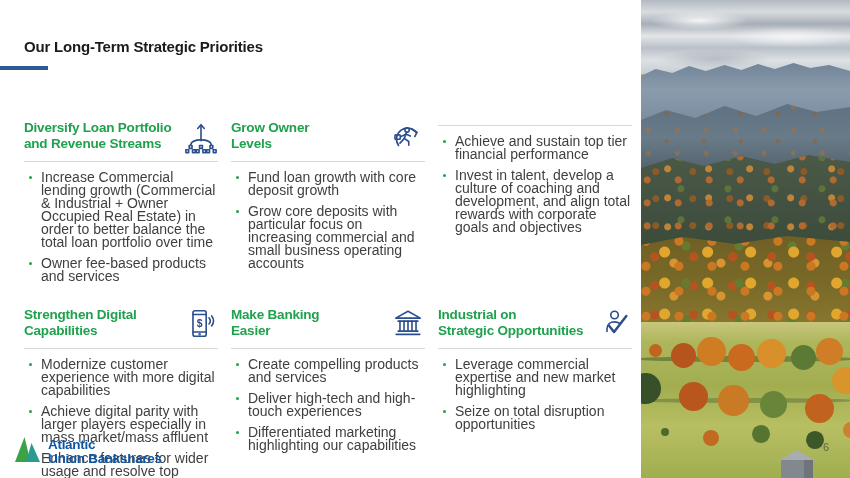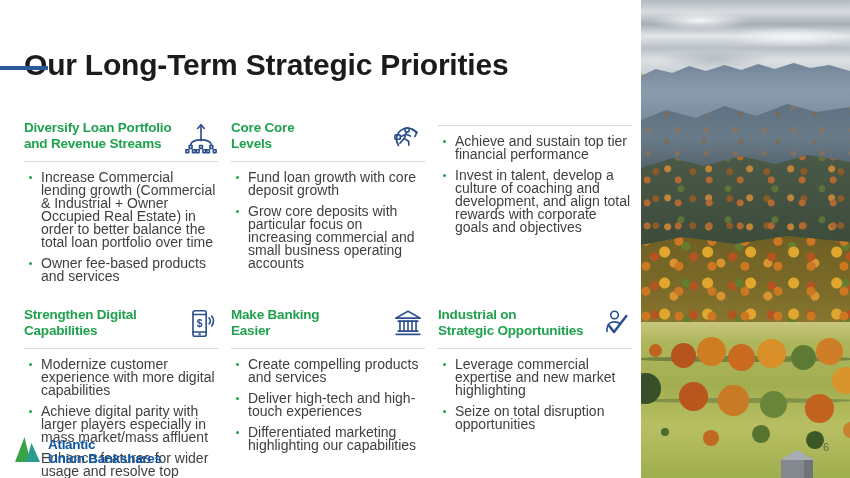--- a/index.html
+++ b/index.html
@@ -4,21 +4,21 @@
 <style>
   html,body{margin:0;padding:0;}
   body{
     width:850px;height:478px;position:relative;overflow:hidden;
     background:#ffffff;
     font-family:"Liberation Sans", sans-serif;
   }
   
   .page-title{
     position:absolute;left:24px;top:28px;
-    font-size:30px;font-weight:700;color:#1b1b1b;letter-spacing:-0.2px;
+    font-size:15px;font-weight:700;color:#1b1b1b;letter-spacing:-0.2px;
   }
   .accent-bar{
     position:absolute;left:0;top:66px;width:48px;height:4px;background:#2a5b97;
   }
   
   .grid{
     position:absolute;left:24px;top:120px;width:604px;
     display:grid;grid-template-columns:194px 194px 194px;
     column-gap:13px;row-gap:16px;align-items:start;
   }
@@ -132,21 +132,21 @@
     </div>
     <hr class="rule">
     <ul class="bullets">
       <li>Increase Commercial lending growth (Commercial &amp; Industrial + Owner Occupied Real Estate) in order to better balance the total loan portfolio over time</li>
       <li>Owner fee-based products and services</li>
     </ul>
   </section>
 
   <section class="card">
     <div class="card-head">
-      <h2 class="card-title"><span>Core Core</span><br><span>Levels</span></h2>
+      <h2 class="card-title"><span>Grow Owner</span><br><span>Levels</span></h2>
       <span class="card-icon">
         <svg width="34" height="34" viewBox="0 0 36 36" fill="none" stroke="#2b4e8c" stroke-width="1.7" stroke-linecap="round" stroke-linejoin="round">
           <path d="M8 27 A11.5 11.5 0 1 1 27 13.5"></path>
           <path d="M22.5 10 L27.6 12.9 L25.2 17.5"></path>
           <circle cx="17" cy="10.5" r="2.3"></circle>
           <path d="M16.3 13.5 L14 19.5"></path>
           <path d="M14 19.5 L9.5 24.5"></path>
             <path d="M14 19.5 L18.8 22.8 L18.8 26.8"></path>
           <path d="M15.8 15 L10.6 17.4"></path>
             <path d="M16.2 15.2 L20.5 17"></path>

